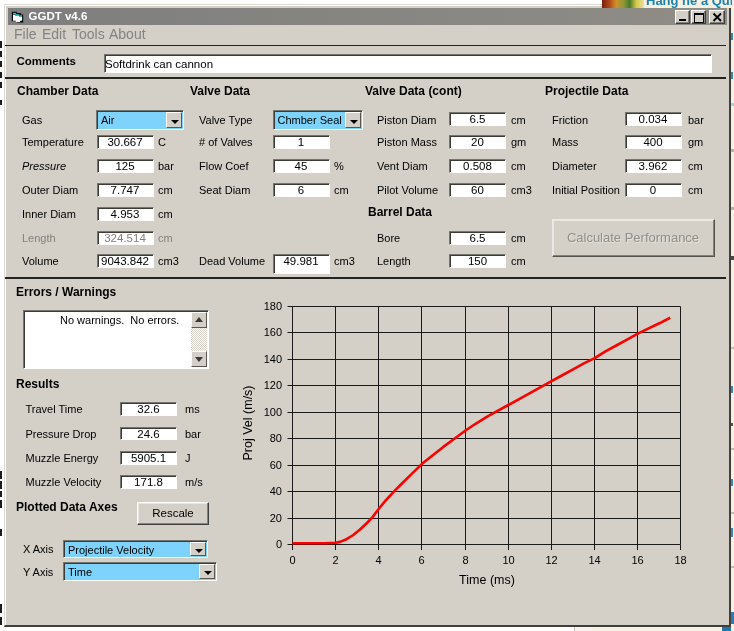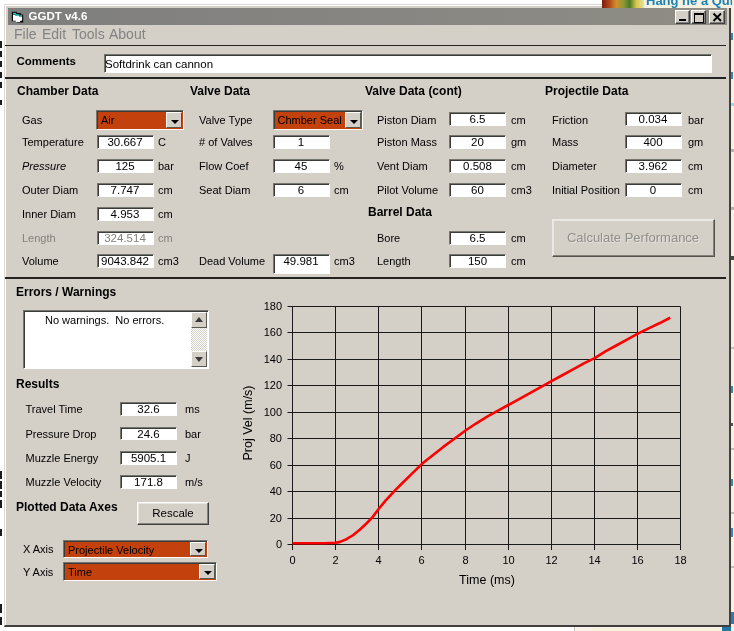--- a/index.html
+++ b/index.html
@@ -23,21 +23,21 @@
 .menu{position:absolute;top:23px;height:13px;line-height:13px;font-size:14px;color:#828282;}
 .sep{position:absolute;left:0;width:721px;height:1.5px;background:#23231f;}
 
 .lbl{position:absolute;height:14px;line-height:14px;font-size:11px;color:#000;white-space:nowrap;}
 .hdr{position:absolute;height:13px;line-height:13px;font-size:12px;font-weight:bold;color:#000;white-space:nowrap;}
 .tb{position:absolute;background:#fff;border:1px solid;border-color:#757570 #fdfdfb #fdfdfb #757570;
  box-shadow:inset 1px 1px 0 #3b3b37;box-sizing:border-box;
  font-size:11.5px;text-align:center;color:#000;}
 .tb span{display:block;line-height:11px;margin-top:1px;}
 .unit{position:absolute;height:14px;line-height:14px;font-size:11px;color:#000;white-space:nowrap;}
-.combo{position:absolute;background:#c2410c;border:1px solid;border-color:#757570 #fdfdfb #fdfdfb #757570;
+.combo{position:absolute;background:#7dd3fc;border:1px solid;border-color:#757570 #fdfdfb #fdfdfb #757570;
  box-shadow:inset 1px 1px 0 #3b3b37;box-sizing:border-box;font-size:11px;}
 .combo .ct{position:absolute;left:4px;top:2px;line-height:14px;}
 .cbtn{position:absolute;right:1px;top:1px;bottom:1px;width:16px;background:#d4d0c8;
  border:1px solid;border-color:#fdfdfb #58584f #58584f #fdfdfb;box-sizing:border-box;}
 .tri{position:absolute;width:0;height:0;border:4px solid transparent;border-top:4.5px solid #000;border-bottom:none;}
 .btn{position:absolute;background:#d4d0c8;border:1px solid;border-color:#fdfdfb #404040 #404040 #fdfdfb;
  box-shadow:inset -1px -1px 0 #84827a, inset 1px 1px 0 #e8e6e0;box-sizing:border-box;
  text-align:center;color:#000;}
 .dis{color:#84827e !important;}
 </style>
@@ -236,21 +236,21 @@
         <div class="tri" style="left:4px;top:7px;"></div>
       </div>
     </div>
  <div class="btn" style="left:546.5px;top:213.5px;width:163px;height:38.5px;font-size:13px;line-height:36px;color:#908e88;text-shadow:1px 1px 0 #e4e2dc;border-color:#eceae6 #55534e #55534e #eceae6;">Calculate Performance</div>
 
  <div class="sep" style="top:272.3px;"></div>
 
  <div class="hdr" style="left:11px;top:281px;">Errors / Warnings</div>
 
  <div class="tb" style="left:18px;top:305px;width:186px;height:58.5px;"></div>
- <div class="lbl" style="left:22px;top:308px;padding-left:18px;">No warnings.&nbsp; No errors.</div>
+ <div class="lbl" style="left:37px;top:308px;padding-left:18px;">No warnings.&nbsp; No errors.</div>
  <div style="position:absolute;left:186px;top:307px;width:16px;height:54.5px;
  background:#fff;background-image:linear-gradient(45deg,#d4d0c8 25%,transparent 25%,transparent 75%,#d4d0c8 75%),linear-gradient(45deg,#d4d0c8 25%,transparent 25%,transparent 75%,#d4d0c8 75%);background-size:2px 2px;background-position:0 0,1px 1px;">
  <div style="position:absolute;left:0;top:0;width:16px;height:16px;background:#d4d0c8;border:1px solid;border-color:#fdfdfb #58584f #58584f #fdfdfb;box-sizing:border-box;">
    <div style="position:absolute;left:3px;top:4px;width:0;height:0;border:4px solid transparent;border-bottom:5px solid #3a3a3a;border-top:none;"></div>
  </div>
  <div style="position:absolute;left:0;bottom:0;width:16px;height:16px;background:#d4d0c8;border:1px solid;border-color:#fdfdfb #58584f #58584f #fdfdfb;box-sizing:border-box;">
    <div style="position:absolute;left:3px;top:5px;width:0;height:0;border:4px solid transparent;border-top:5px solid #3a3a3a;border-bottom:none;"></div>
  </div>
 </div>
 

